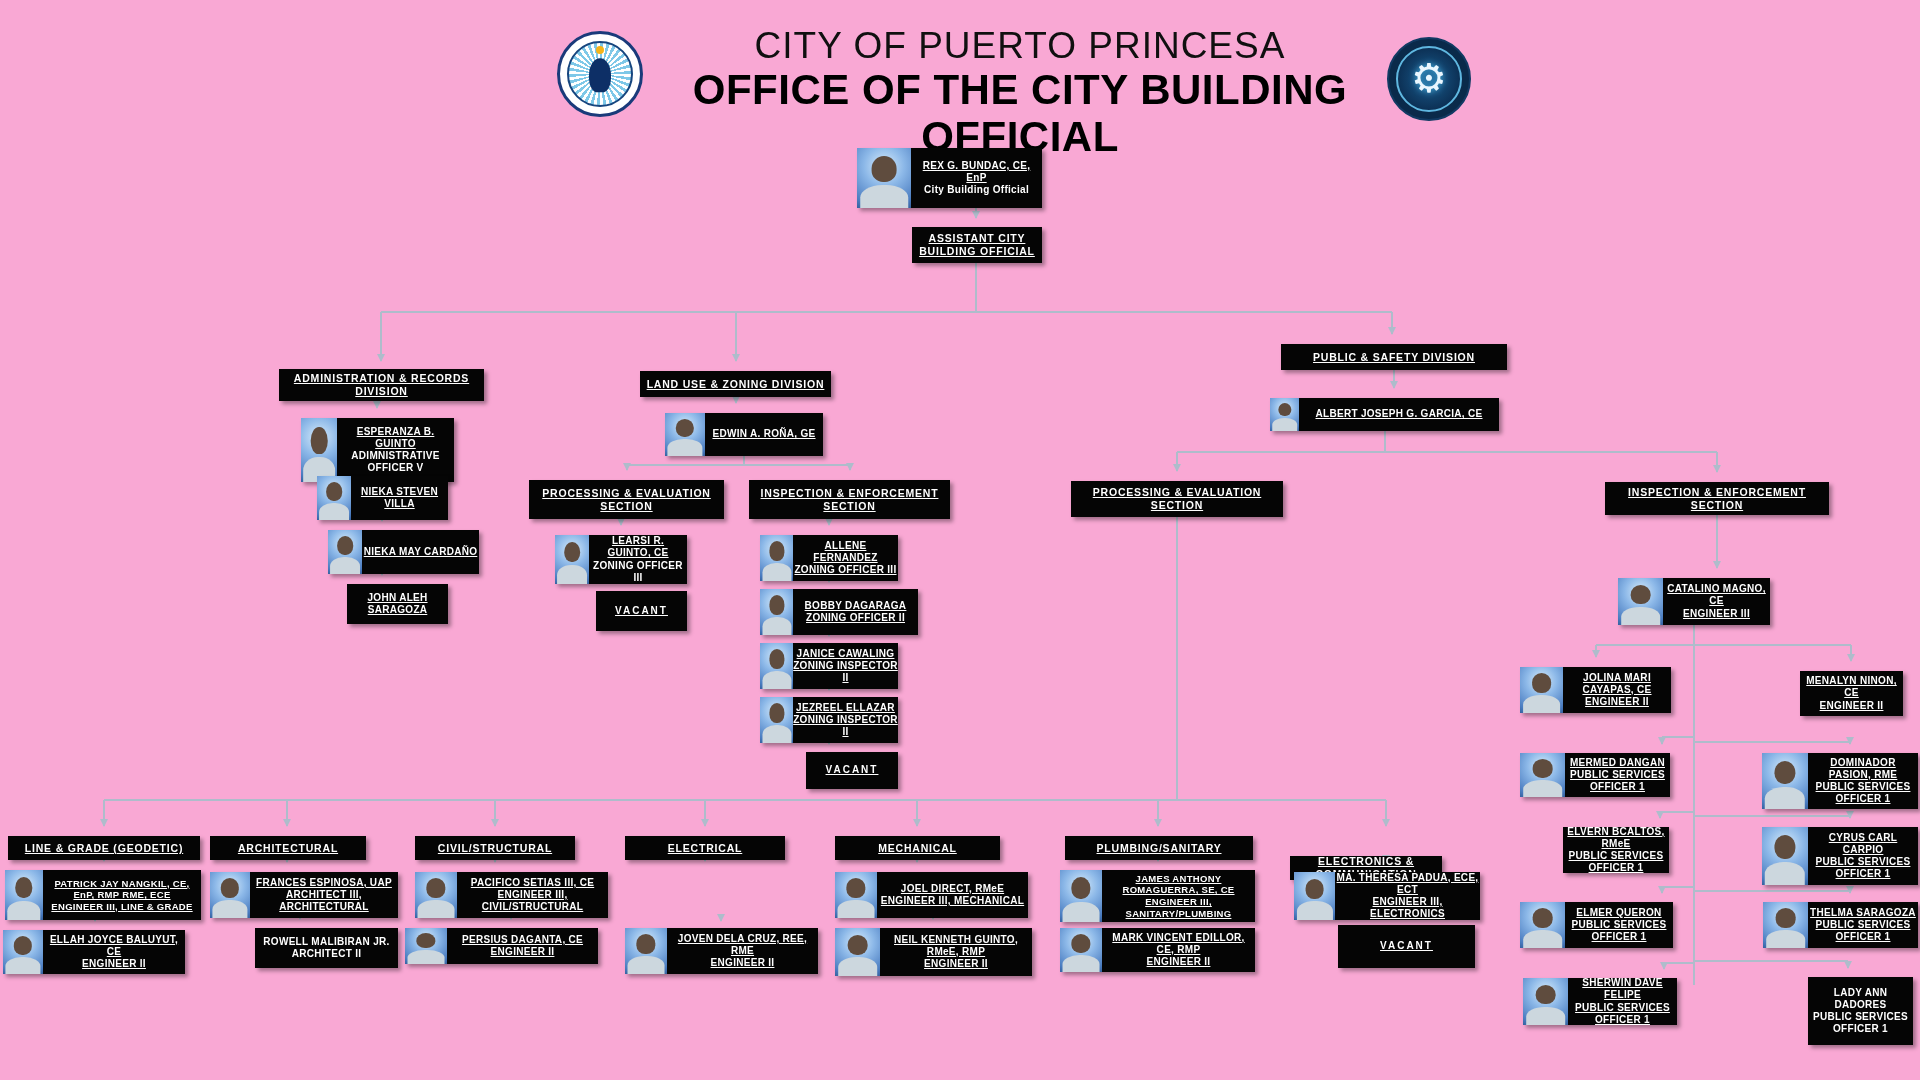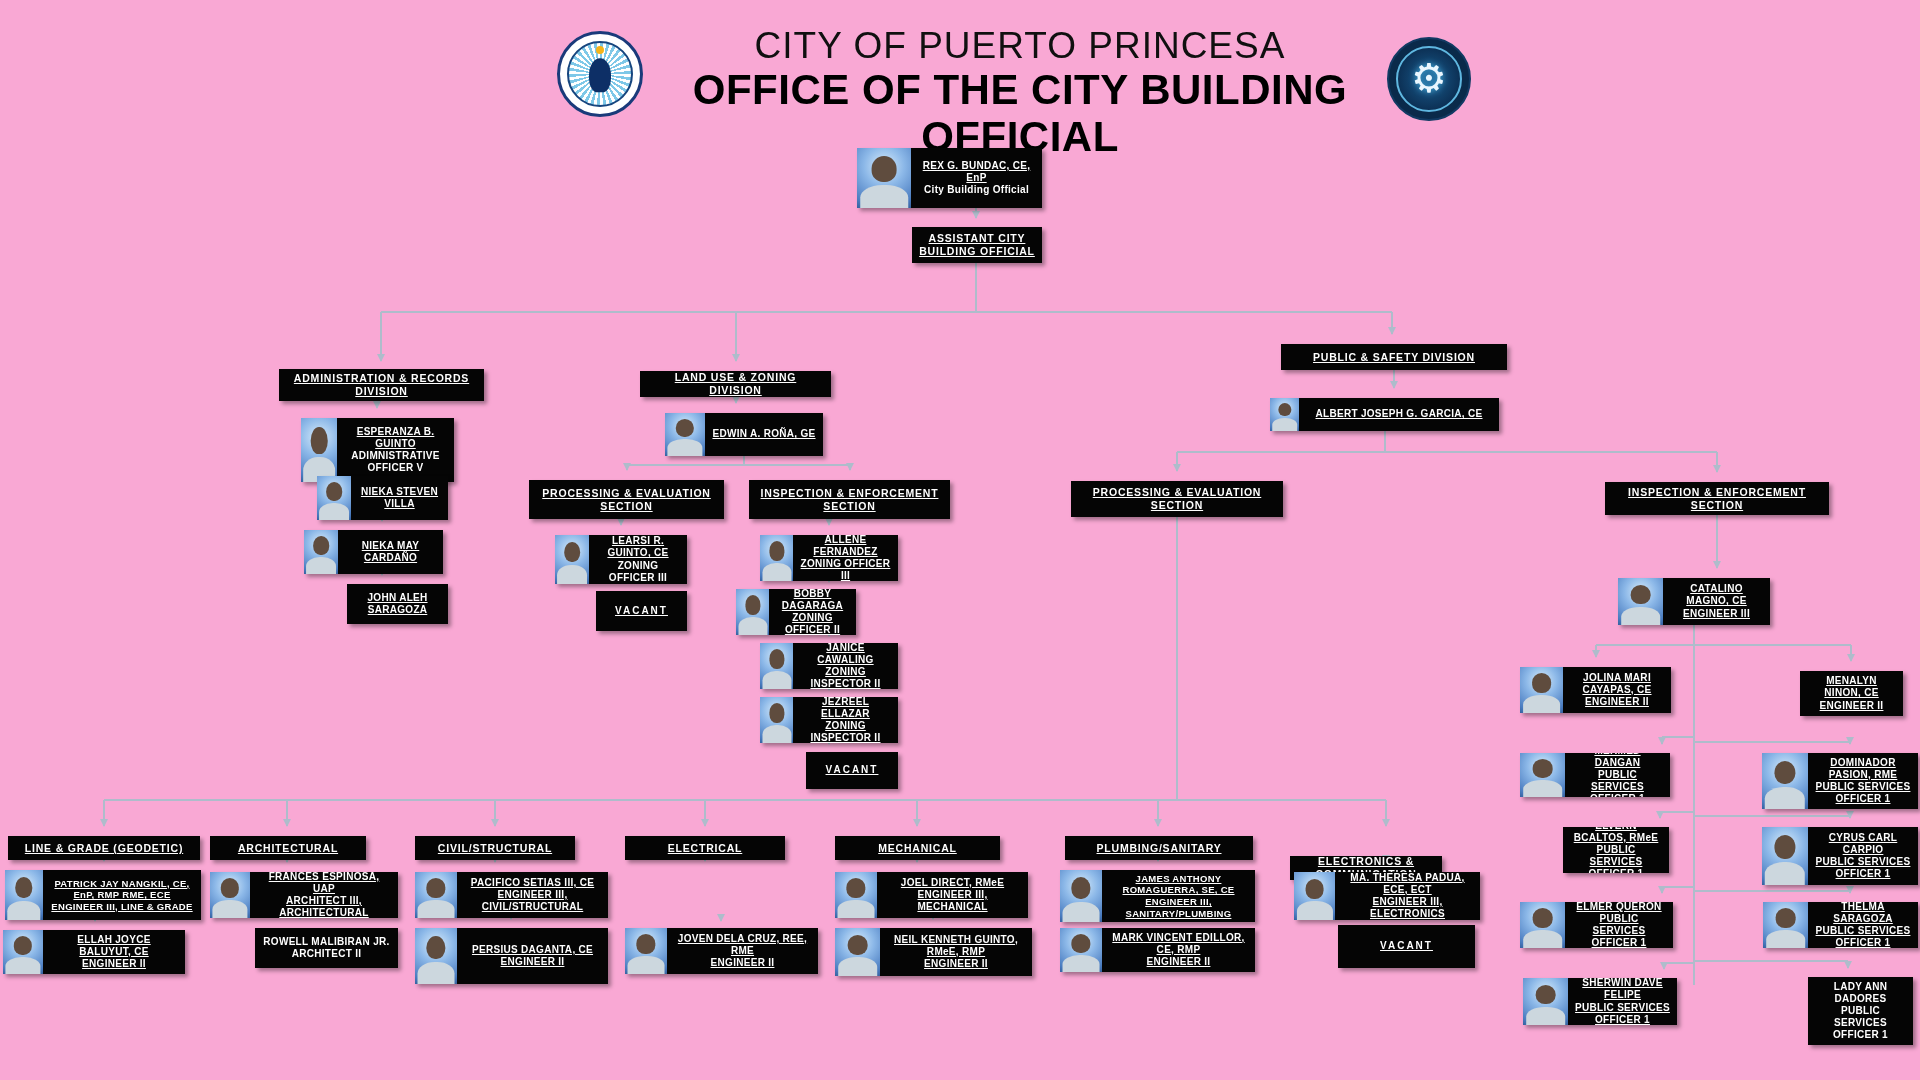--- a/index.html
+++ b/index.html
@@ -19,21 +19,21 @@
      background:#f4b41a;border-radius:50%;}
   .seal-right{left:1387px;top:37px;width:84px;height:84px;background:#0a2a4a;border:2px solid #123a63;box-sizing:border-box;}
   .seal-right .ring{position:absolute;left:7px;top:7px;right:7px;bottom:7px;border-radius:50%;border:2px solid #5fb7e0;
      background:radial-gradient(circle at 50% 50%, #1b5d8f 0%, #0c3156 70%);}
   .seal-right .gear{position:absolute;left:50%;top:50%;transform:translate(-50%,-52%);
      font-size:40px;color:#eaf7ff;text-shadow:0 0 6px #4db8e8;line-height:1;}
   
   .node{position:absolute;background:#050505;color:#ffffff;display:flex;align-items:stretch;
         box-shadow:2.5px 2.5px 4px rgba(0,0,0,0.35);box-sizing:border-box;}
   .node .txt{flex:1;display:flex;flex-direction:column;justify-content:center;align-items:center;
-        text-align:center;padding:2px 7px;font-weight:700;font-size:10px;line-height:1.22;
+        text-align:center;padding:2px 0;font-weight:700;font-size:10px;line-height:1.22;
         letter-spacing:0.3px;overflow:hidden;}
   .node .nm{display:block;text-decoration:underline;text-underline-offset:1px;}
   .node .rl{display:block;text-decoration:none;}
   .node.role-u .rl{text-decoration:underline;text-underline-offset:1px;}
   .node.plain .nm,.node.plain .rl{text-decoration:none;}
   .node.hdr .txt{font-size:10.5px;letter-spacing:0.8px;}
   .node.vac .txt{letter-spacing:2px;}
   .photo{flex:none;width:42px;position:relative;overflow:hidden;
      background:radial-gradient(circle at 50% 30%, #d8ecfb 0%, #8cb8e8 40%, #4a7cc0 85%, #35619e 100%);}
   .photo::before{content:"";position:absolute;left:50%;top:14%;width:46%;height:42%;transform:translateX(-50%);
@@ -166,21 +166,21 @@
         <span class="nm">ESPERANZA B. GUINTO</span>
         <span class="rl">ADIMNISTRATIVE OFFICER V</span>
       </div>
   </div>
   <div class="node" style="left:317px;top:476px;width:131px;height:44px">
     <div class="photo" style="width:34px"></div>
     <div class="txt">
         <span class="nm">NIEKA STEVEN VILLA</span>
       </div>
   </div>
-  <div class="node" style="left:304px;top:530px;width:139px;height:44px">
+  <div class="node" style="left:328px;top:530px;width:151px;height:44px">
     <div class="photo" style="width:34px"></div>
     <div class="txt">
         <span class="nm">NIEKA MAY CARDAÑO</span>
       </div>
   </div>
   <div class="node" style="left:347px;top:584px;width:101px;height:40px">
     <div class="txt">
         <span class="nm">JOHN ALEH SARAGOZA</span>
       </div>
   </div>
@@ -218,21 +218,21 @@
         <span class="nm">VACANT</span>
       </div>
   </div>
   <div class="node role-u" style="left:760px;top:535px;width:138px;height:46px">
     <div class="photo" style="width:33px"></div>
     <div class="txt">
         <span class="nm">ALLENE FERNANDEZ</span>
         <span class="rl">ZONING OFFICER III</span>
       </div>
   </div>
-  <div class="node role-u" style="left:736px;top:589px;width:120px;height:46px">
+  <div class="node role-u" style="left:760px;top:589px;width:158px;height:46px">
     <div class="photo" style="width:33px"></div>
     <div class="txt">
         <span class="nm">BOBBY DAGARAGA</span>
         <span class="rl">ZONING OFFICER II</span>
       </div>
   </div>
   <div class="node role-u" style="left:760px;top:643px;width:138px;height:46px">
     <div class="photo" style="width:33px"></div>
     <div class="txt">
         <span class="nm">JANICE CAWALING</span>
@@ -434,21 +434,21 @@
         <span class="nm">ELLAH JOYCE BALUYUT, CE</span>
         <span class="rl">ENGINEER II</span>
       </div>
   </div>
   <div class="node plain" style="left:255px;top:928px;width:143px;height:40px">
     <div class="txt">
         <span class="nm">ROWELL MALIBIRAN JR.</span>
         <span class="rl">ARCHITECT II</span>
       </div>
   </div>
-  <div class="node role-u" style="left:415px;top:928px;width:193px;height:56px">
+  <div class="node role-u" style="left:405px;top:928px;width:193px;height:36px">
     <div class="photo" style="width:42px"></div>
     <div class="txt">
         <span class="nm">PERSIUS DAGANTA, CE</span>
         <span class="rl">ENGINEER II</span>
       </div>
   </div>
   <div class="node role-u" style="left:625px;top:928px;width:193px;height:46px">
     <div class="photo" style="width:42px"></div>
     <div class="txt">
         <span class="nm">JOVEN DELA CRUZ, REE, RME</span>

